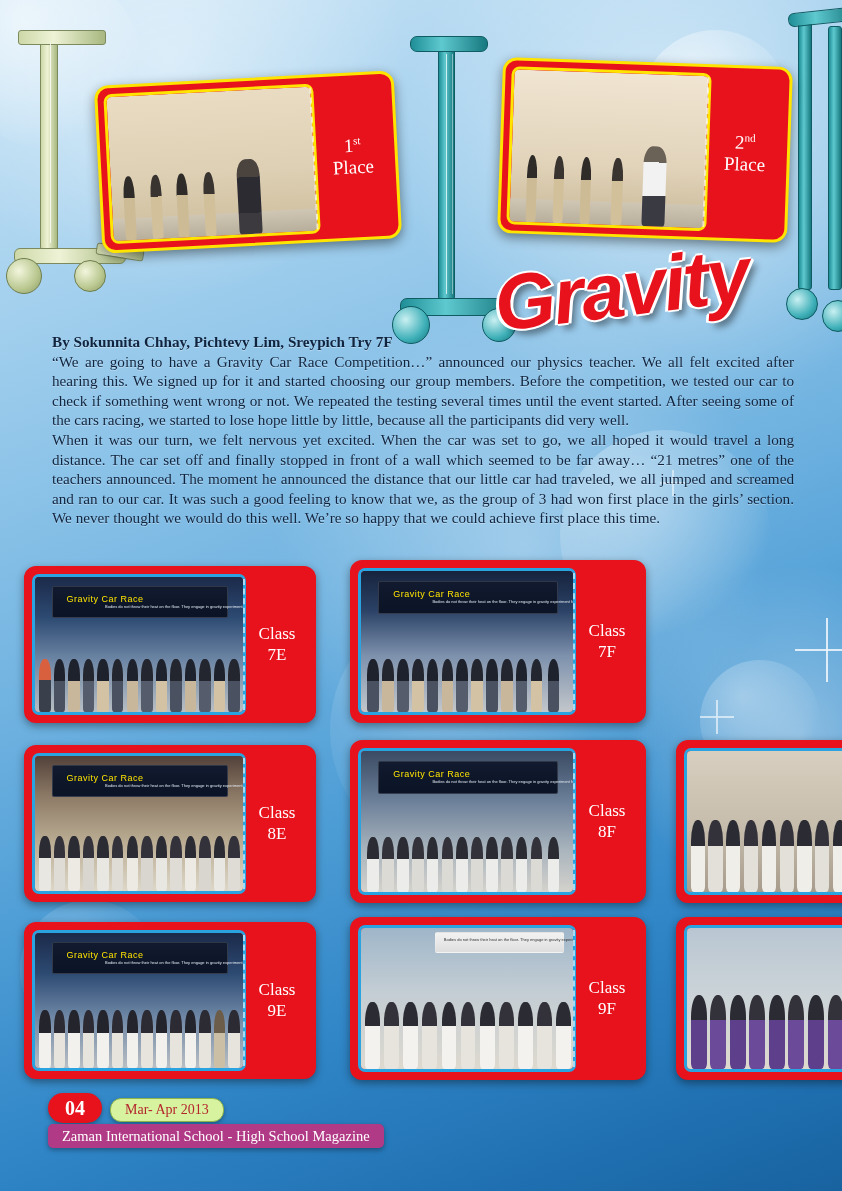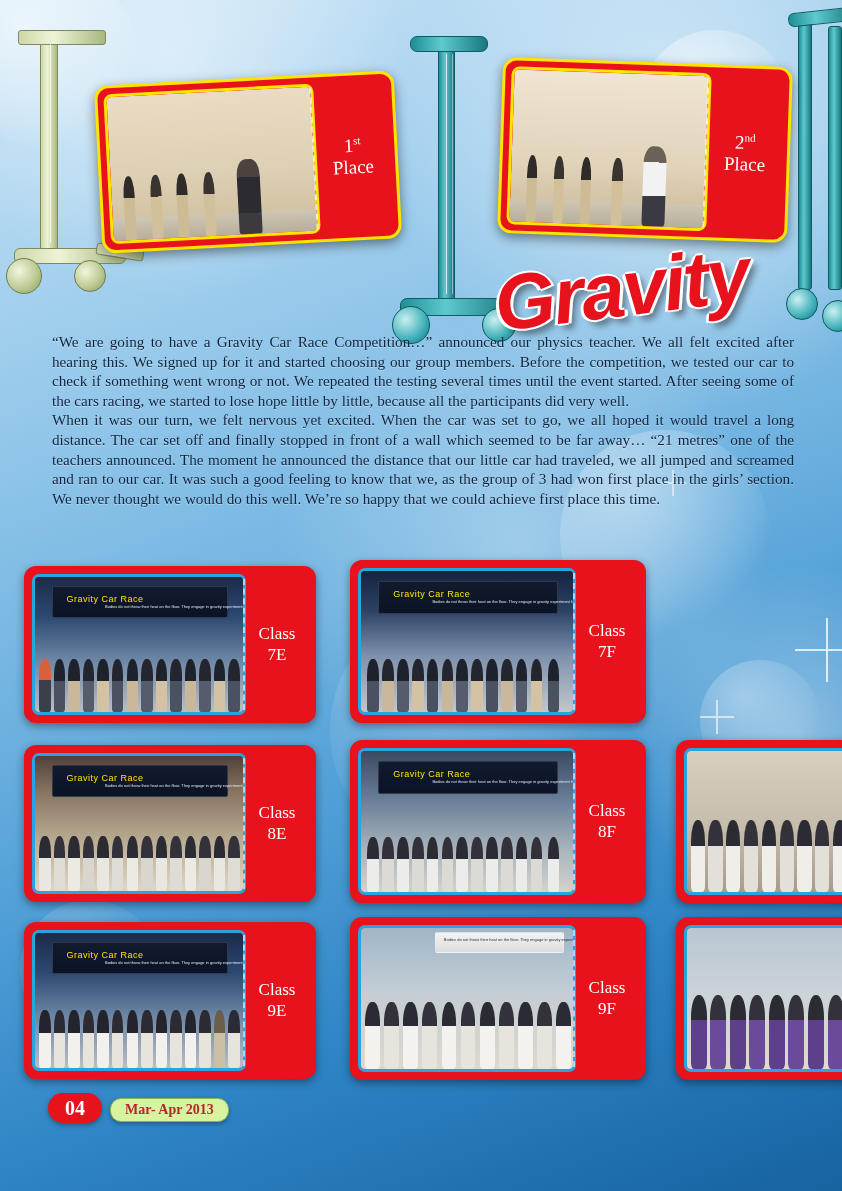--- a/index.html
+++ b/index.html
@@ -139,21 +139,21 @@
   }
 
   
   .pagenum{
     position:absolute;left:48px;top:1093px;width:54px;height:30px;border-radius:15px;
     background:#e8121d;color:#fff;display:flex;align-items:center;justify-content:center;
     font-size:20px;font-weight:bold;box-shadow:0 2px 5px rgba(0,0,0,0.35);
   }
   .datepill{
     position:absolute;left:110px;top:1098px;height:22px;padding:0 14px;border-radius:11px;
-    background:#d8f3a0;border:1px solid #8fb44a;color:#b4262c;font-size:14px;font-weight:bold;
+    background:#d8f3a0;border:1px solid #8fb44a;color:#b4262c;font-size:14px;font-weight:normal;
     display:flex;align-items:center;box-shadow:0 2px 4px rgba(0,0,0,0.3);
   }
   .footbar{
     position:absolute;left:48px;top:1124px;height:24px;padding:0 14px;border-radius:5px;
     background:#b03a86;color:#fff;font-size:14.5px;display:flex;align-items:center;
     box-shadow:0 2px 5px rgba(0,0,0,0.35);
   }
 </style>
 </head>
 <body>
@@ -235,20 +235,21 @@
       <div>
         <span>2</span><sup>nd</sup><br>
         <span>Place</span>
       </div>
     </div>
   </div>
 
   <div class="gravity-word">Gravity</div>
 
   <div class="article">
+    <p class="byline">By Sokunnita Chhay, Pichtevy Lim, Sreypich Try 7F</p>
     <p>“We are going to have a Gravity Car Race Competition…” announced our physics teacher. We all felt excited after hearing this. We signed up for it and started choosing our group members. Before the competition, we tested our car to check if something went wrong or not. We repeated the testing several times until the event started. After seeing some of the cars racing, we started to lose hope little by little, because all the participants did very well.</p>
     <p>When it was our turn, we felt nervous yet excited. When the car was set to go, we all hoped it would travel a long distance. The car set off and finally stopped in front of a wall which seemed to be far away… “21 metres” one of the teachers announced. The moment he announced the distance that our little car had traveled, we all jumped and screamed and ran to our car. It was such a good feeling to know that we, as the group of 3 had won first place in the girls’ section. We never thought we would do this well. We’re so happy that we could achieve first place this time.</p>
   </div>
 
   <div class="cticket" style="left:24px;top:566px;width:292px;height:157px;">
     <div class="photo">
       <div class="ph hall"></div>
       <div class="banner">
         <div class="bt">Gravity Car Race</div>
         <div class="bt2">Bodies do not throw their heat on the floor. They engage in gravity experiment for all.</div>
@@ -469,14 +470,15 @@
         <i style="left:57%;width:9%;background:linear-gradient(180deg,#33323a 0 34%,#6a4a99 34% 100%);"></i>
         <i style="left:68%;width:9%;background:linear-gradient(180deg,#2b2b33 0 34%,#5e3f8c 34% 100%);"></i>
         <i style="left:79%;width:9%;background:linear-gradient(180deg,#33323a 0 34%,#6a4a99 34% 100%);"></i>
 
       </div>
     </div>
   </div>
 
   <div class="pagenum">04</div>
   <div class="datepill">Mar- Apr 2013</div>
+  <div class="footbar">Zaman International School - High School Magazine</div>
 
 </div>
 
 </body></html>

